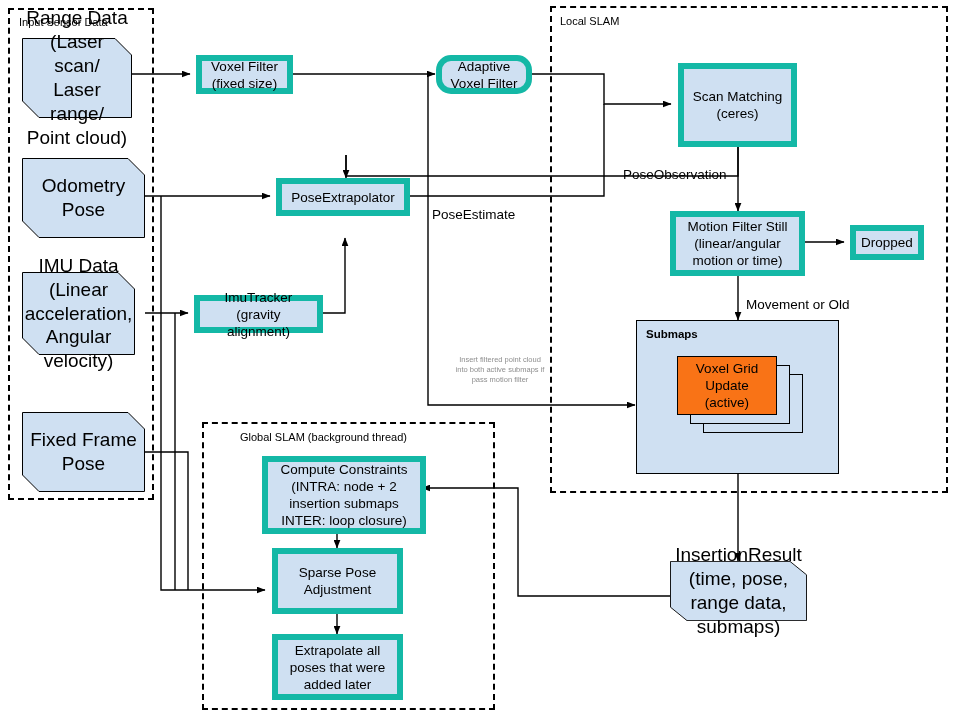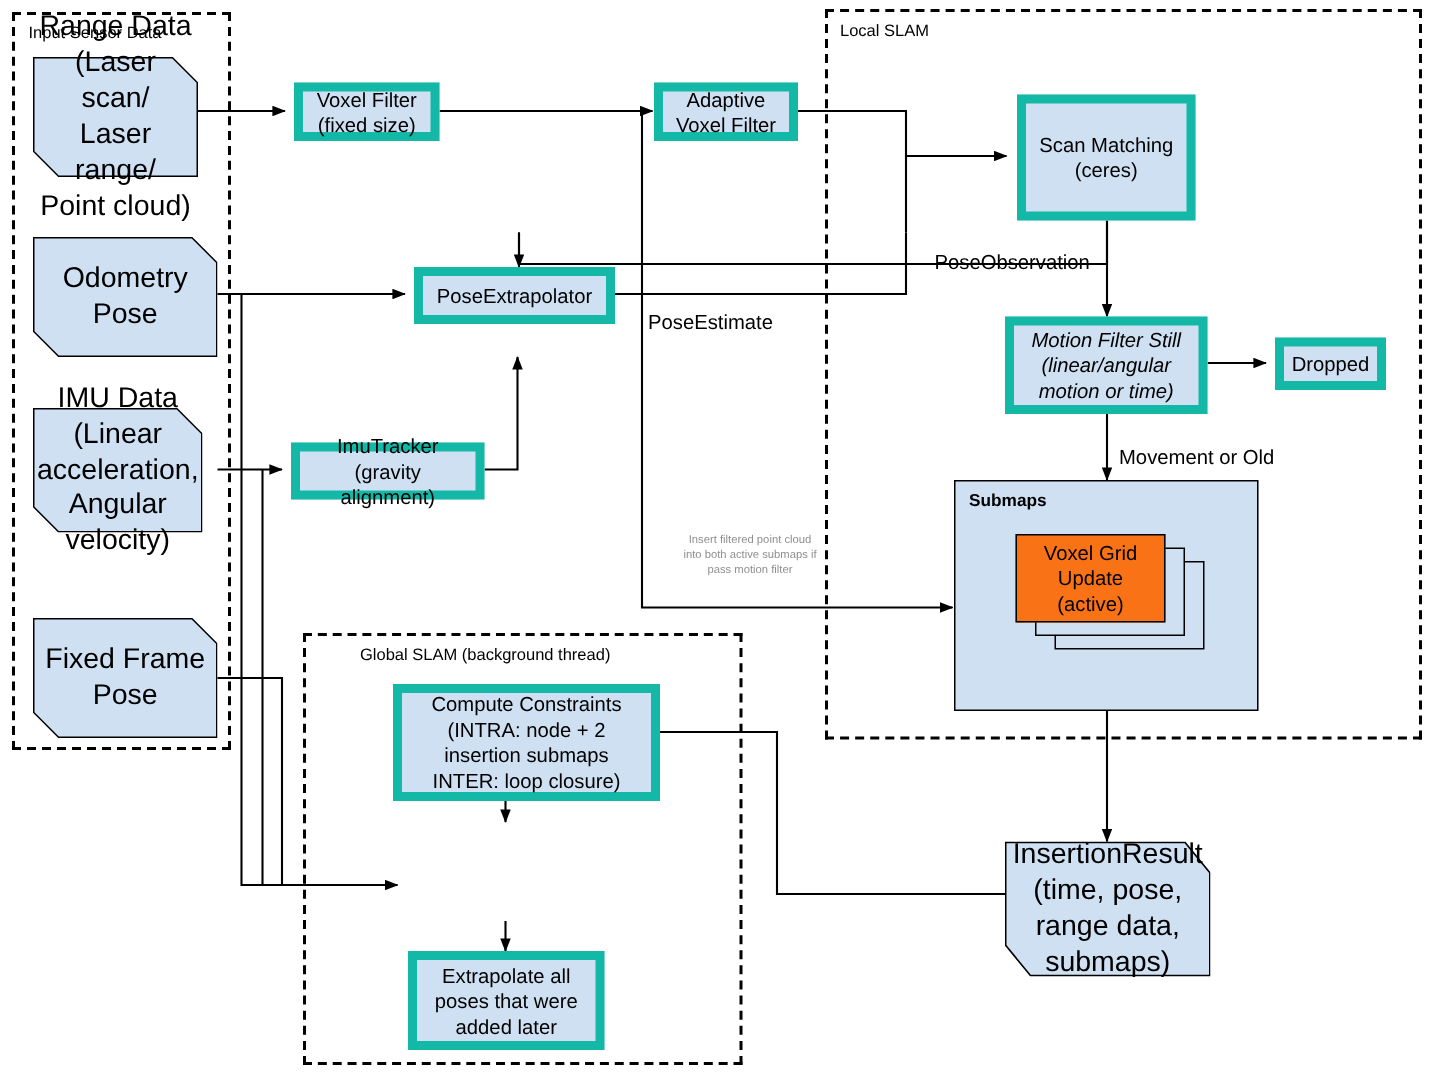--- a/index.html
+++ b/index.html
@@ -201,55 +201,57 @@
   </div>
 
   <div class="data-shape" style="left:22px;top:412px;width:123px;height:80px;">
     <svg class="shape-bg" viewBox="0 0 123 80" preserveAspectRatio="none">
       <path d="M0.5,0.5 L106,0.5 L122.5,17 L122.5,79.5 L17,79.5 L0.5,63 Z" fill="#cfe0f2" stroke="#000000" stroke-width="1"></path>
     </svg>
     <span class="ds-text">Fixed Frame
 Pose</span>
   </div>
 
-  <div class="data-shape" style="left:670px;top:561px;width:137px;height:90px;">
+  <div class="data-shape" style="left:670px;top:561px;width:137px;height:60px;">
     <svg class="shape-bg" viewBox="0 0 137 74" preserveAspectRatio="none">
       <path d="M0.5,0.5 L120,0.5 L136.5,17 L136.5,73.5 L17,73.5 L0.5,57 Z" fill="#cfe0f2" stroke="#000000" stroke-width="1"></path>
     </svg>
     <span class="ds-text">InsertionResult
 (time, pose,
 range data,
 submaps)</span>
   </div>
 
   <div class="box" style="left:196px;top:55px;width:97px;height:39px;">Voxel Filter
 (fixed size)</div>
 
-  <div class="box" style="left:436px;top:55px;width:96px;height:39px;">Adaptive
+  <div class="box" style="left:436px;top:55px;width:96px;height:39px;border-radius:15px;">Adaptive
 Voxel Filter</div>
 
   <div class="box" style="left:276px;top:178px;width:134px;height:38px;">PoseExtrapolator</div>
 
   <div class="box" style="left:194px;top:295px;width:129px;height:38px;">ImuTracker
 (gravity alignment)</div>
 
   <div class="box" style="left:678px;top:63px;width:119px;height:84px;">Scan Matching
 (ceres)</div>
 
-  <div class="box" style="left:670px;top:211px;width:135px;height:65px;font-style:italic;">Motion Filter Still
+  <div class="box" style="left:670px;top:211px;width:135px;height:65px;">Motion Filter Still
 (linear/angular
 motion or time)</div>
 
   <div class="box" style="left:850px;top:225px;width:74px;height:35px;">Dropped</div>
 
-  <div class="box" style="left:262px;top:456px;width:178px;height:78px;">Compute Constraints
+  <div class="box" style="left:262px;top:456px;width:164px;height:78px;">Compute Constraints
 (INTRA: node + 2
 insertion submaps
 INTER: loop closure)</div>
 
+  <div class="box" style="left:272px;top:548px;width:131px;height:66px;">Sparse Pose
+Adjustment</div>
 
   <div class="box" style="left:272px;top:634px;width:131px;height:66px;">Extrapolate all
 poses that were
 added later</div>
 
   <div class="submaps" style="left:636px;top:320px;width:203px;height:154px;">
     <div class="submaps-label">Submaps</div>
     <div class="stack-card" style="left:66px;top:53px;width:100px;height:59px;"></div>
     <div class="stack-card" style="left:53px;top:44px;width:100px;height:59px;"></div>
     <div class="stack-front" style="left:40px;top:35px;width:100px;height:59px;">Voxel Grid

